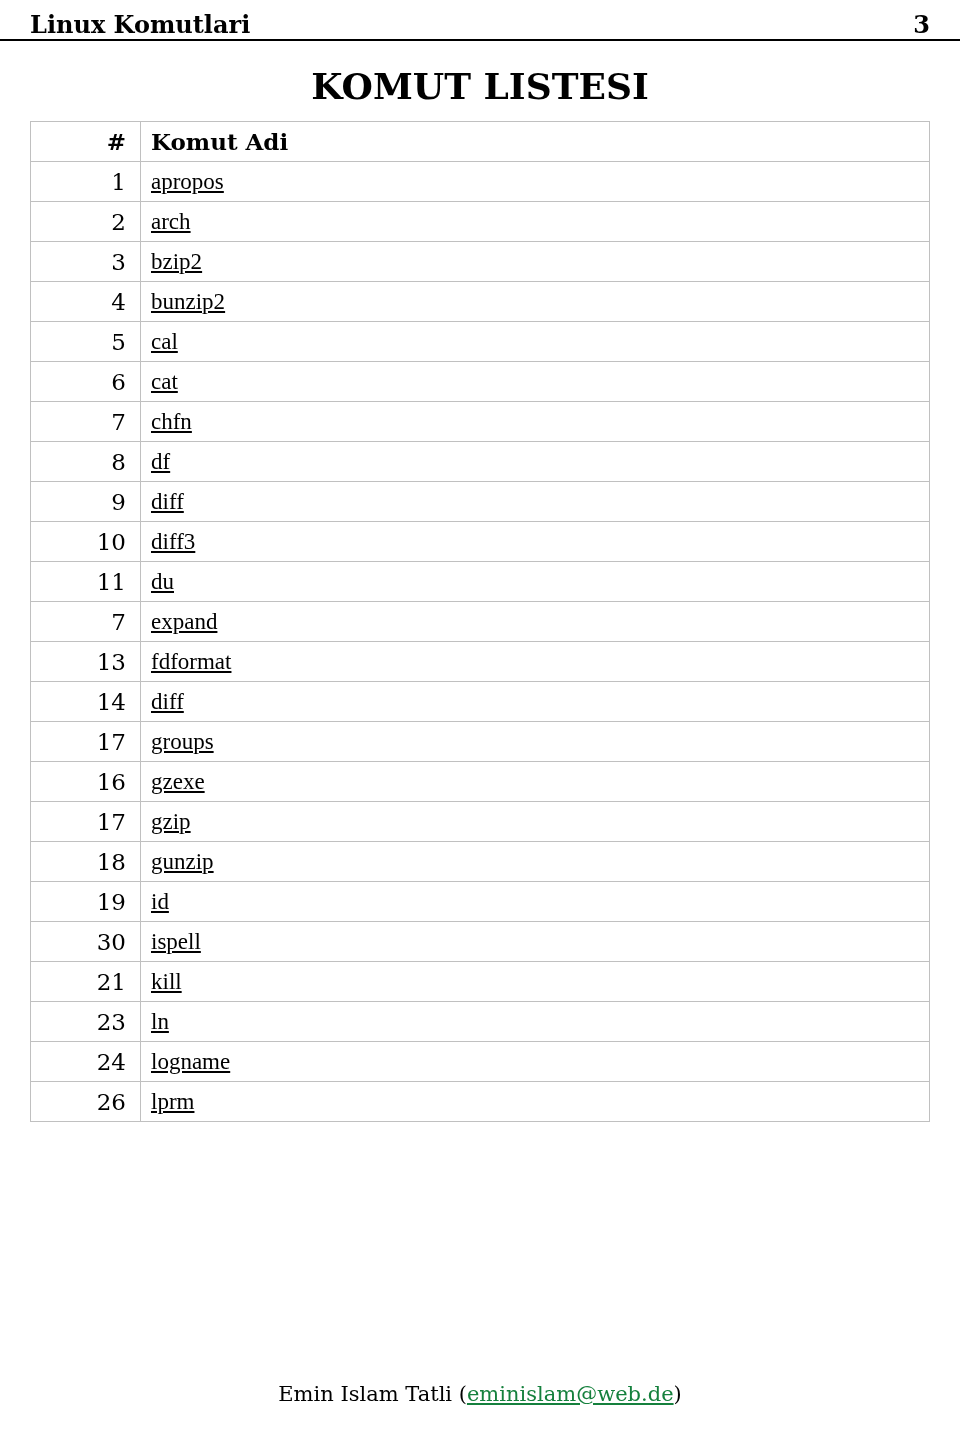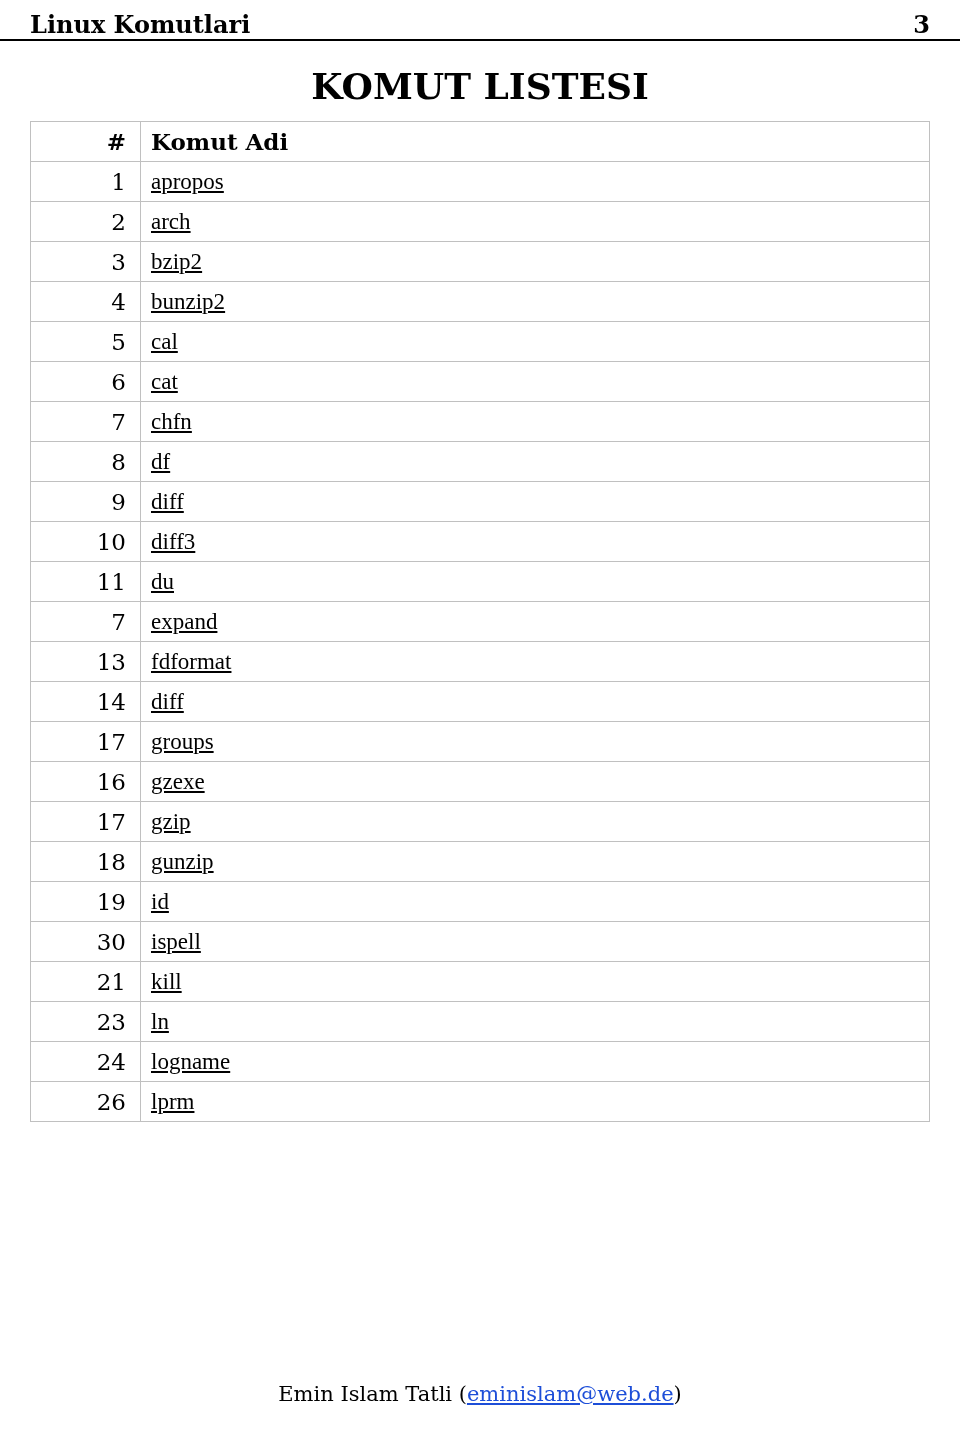--- a/index.html
+++ b/index.html
@@ -60,21 +60,21 @@
   }
   .footer {
     position: absolute;
     bottom: 30px;
     left: 0;
     right: 0;
     text-align: center;
     font-size: 21px;
   }
   .footer a {
-    color: #1d4ed8;
+    color: #15803d;
     text-decoration: underline;
   }
 </style>
 </head>
 <body>
 
 <div class="page">
   <div class="header">
     <span>Linux Komutlari</span>
     <span>3</span>

